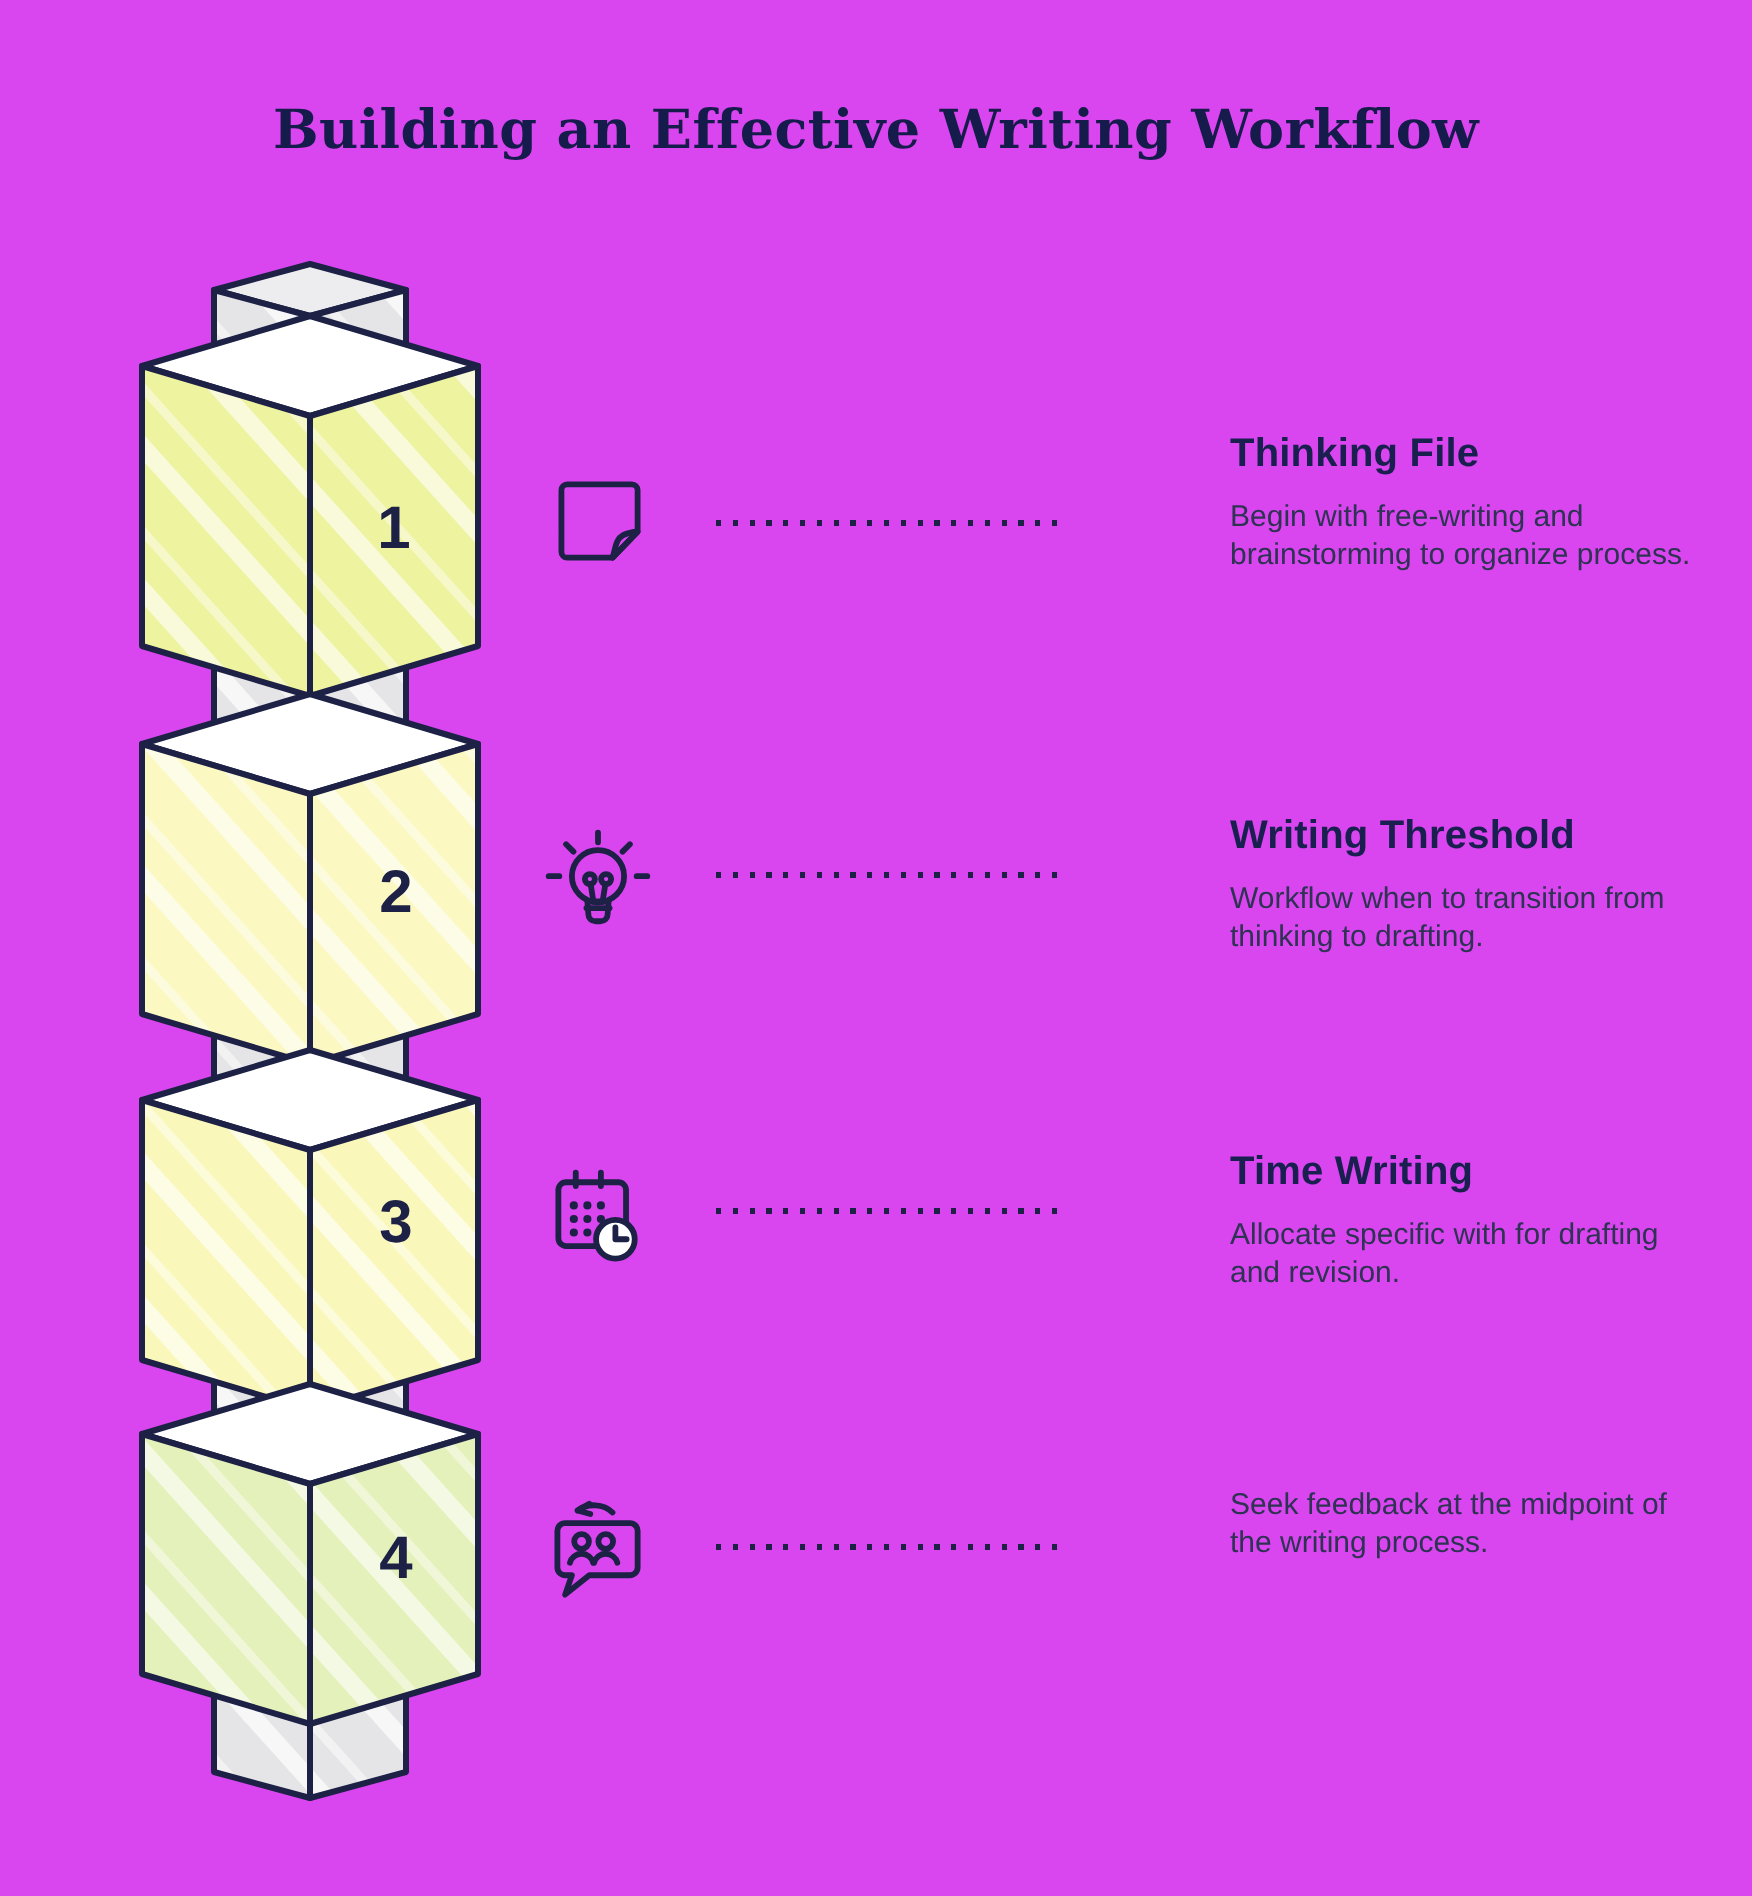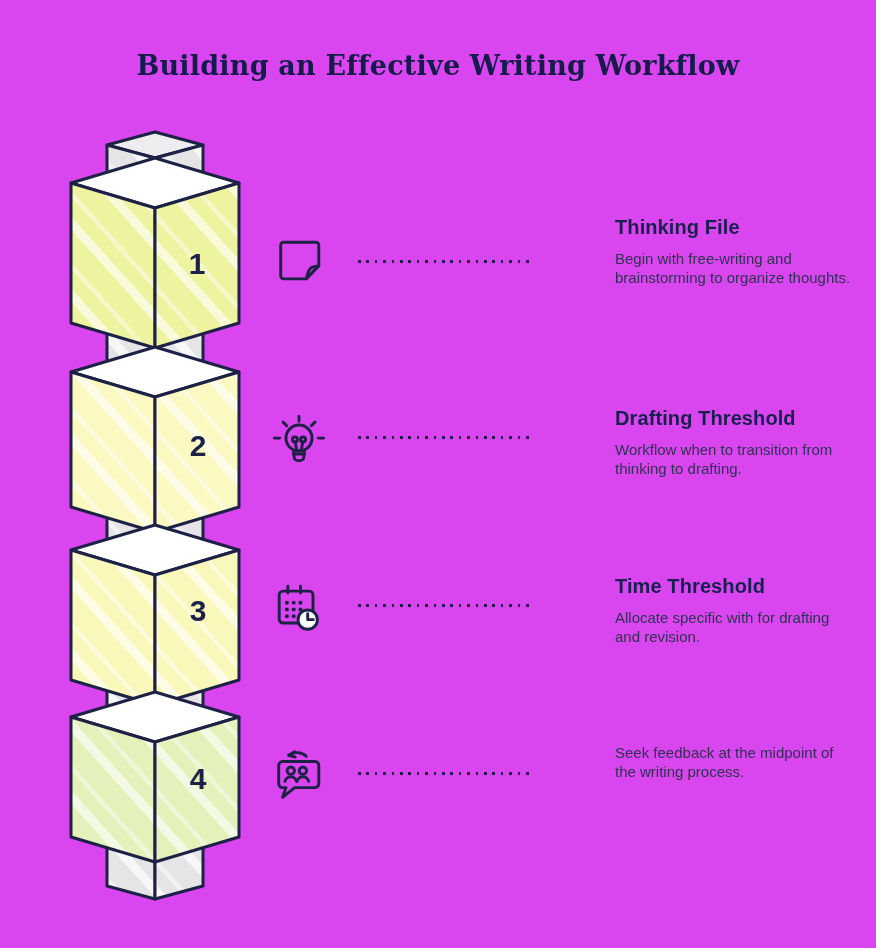--- a/index.html
+++ b/index.html
@@ -116,37 +116,37 @@
   </svg>
 
   <div class="step-row row1">
     <svg class="step-icon icon" viewBox="0 0 56 56">
       <path d="M11 8.5h33.5a3 3 0 0 1 3 3V33L34.5 46.5H11a3 3 0 0 1-3-3v-32a3 3 0 0 1 3-3z"></path>
       <path d="M47.5 33 34.5 46.5C36.2 40.8 36.3 36.8 40 34.8 42.3 33.6 45 33.1 47.5 33Z"></path>
     </svg>
     <div class="dots"></div>
     <div class="step-text">
       <h2 class="step-title">Thinking File</h2>
-      <p class="step-desc">Begin with free-writing and brainstorming to organize thoughts.</p>
+      <p class="step-desc">Begin with free-writing and brainstorming to organize process.</p>
     </div>
   </div>
 
   <div class="step-row row2">
     <svg class="step-icon icon" viewBox="0 0 60 60">
       <circle cx="30" cy="27" r="13.5"></circle>
       <circle cx="25.8" cy="28.5" r="2.6"></circle>
         <circle cx="34.2" cy="28.5" r="2.6"></circle>
       <path d="M26.2 31 27.6 40M33.8 31 32.4 40"></path>
       <path d="M24.5 40H35.5L35 46.5C35 48.7 33.4 50.3 31.2 50.3H28.8C26.6 50.3 25 48.7 25 46.5Z"></path>
       <path d="M24 43.5h12"></path>
       <path d="M30 4.5V9.5M13.5 10.5l3.8 3.8M46.5 10.5l-3.8 3.8M4.5 27H10M50 27h5.5"></path>
     </svg>
     <div class="dots"></div>
     <div class="step-text">
-      <h2 class="step-title">Drafting Threshold</h2>
+      <h2 class="step-title">Writing Threshold</h2>
       <p class="step-desc">Workflow when to transition from thinking to drafting.</p>
     </div>
   </div>
 
   <div class="step-row row3">
     <svg class="step-icon icon" viewBox="0 0 60 60">
       <rect x="9.5" y="11.5" width="35" height="33" rx="4"></rect>
       <path d="M18.5 6.5v7M31.5 6.5v7"></path>
       <g fill="#1c2145" stroke="none">
         <circle cx="17.5" cy="23.5" r="2.1"></circle>
@@ -156,21 +156,21 @@
           <circle cx="24.5" cy="30.5" r="2.1"></circle>
           <circle cx="31.5" cy="30.5" r="2.1"></circle>
         <circle cx="17.5" cy="37.5" r="2.1"></circle>
           <circle cx="24.5" cy="37.5" r="2.1"></circle>
       </g>
       <circle cx="39" cy="41" r="10" fill="#ffffff"></circle>
       <path d="M39 41V34.8M39 41h5.8"></path>
     </svg>
     <div class="dots"></div>
     <div class="step-text">
-      <h2 class="step-title">Time Threshold</h2>
+      <h2 class="step-title">Time Writing</h2>
       <p class="step-desc">Allocate specific with for drafting and revision.</p>
     </div>
   </div>
 
   <div class="step-row row4">
     <svg class="step-icon icon" viewBox="0 0 60 60">
       <path d="M13 14H46.5a4 4 0 0 1 4 4V37a4 4 0 0 1-4 4H25.5L13 51 16.5 41H13a4 4 0 0 1-4-4V18a4 4 0 0 1 4-4z"></path>
       <path d="M37.5 8.5C33 4 24.5 3.5 19.5 7.5"></path>
       <path d="M19.5 7.5l6-3.5M19.5 7.5l6.5 1.8"></path>
       <circle cx="21.5" cy="23.5" r="3.8"></circle>

